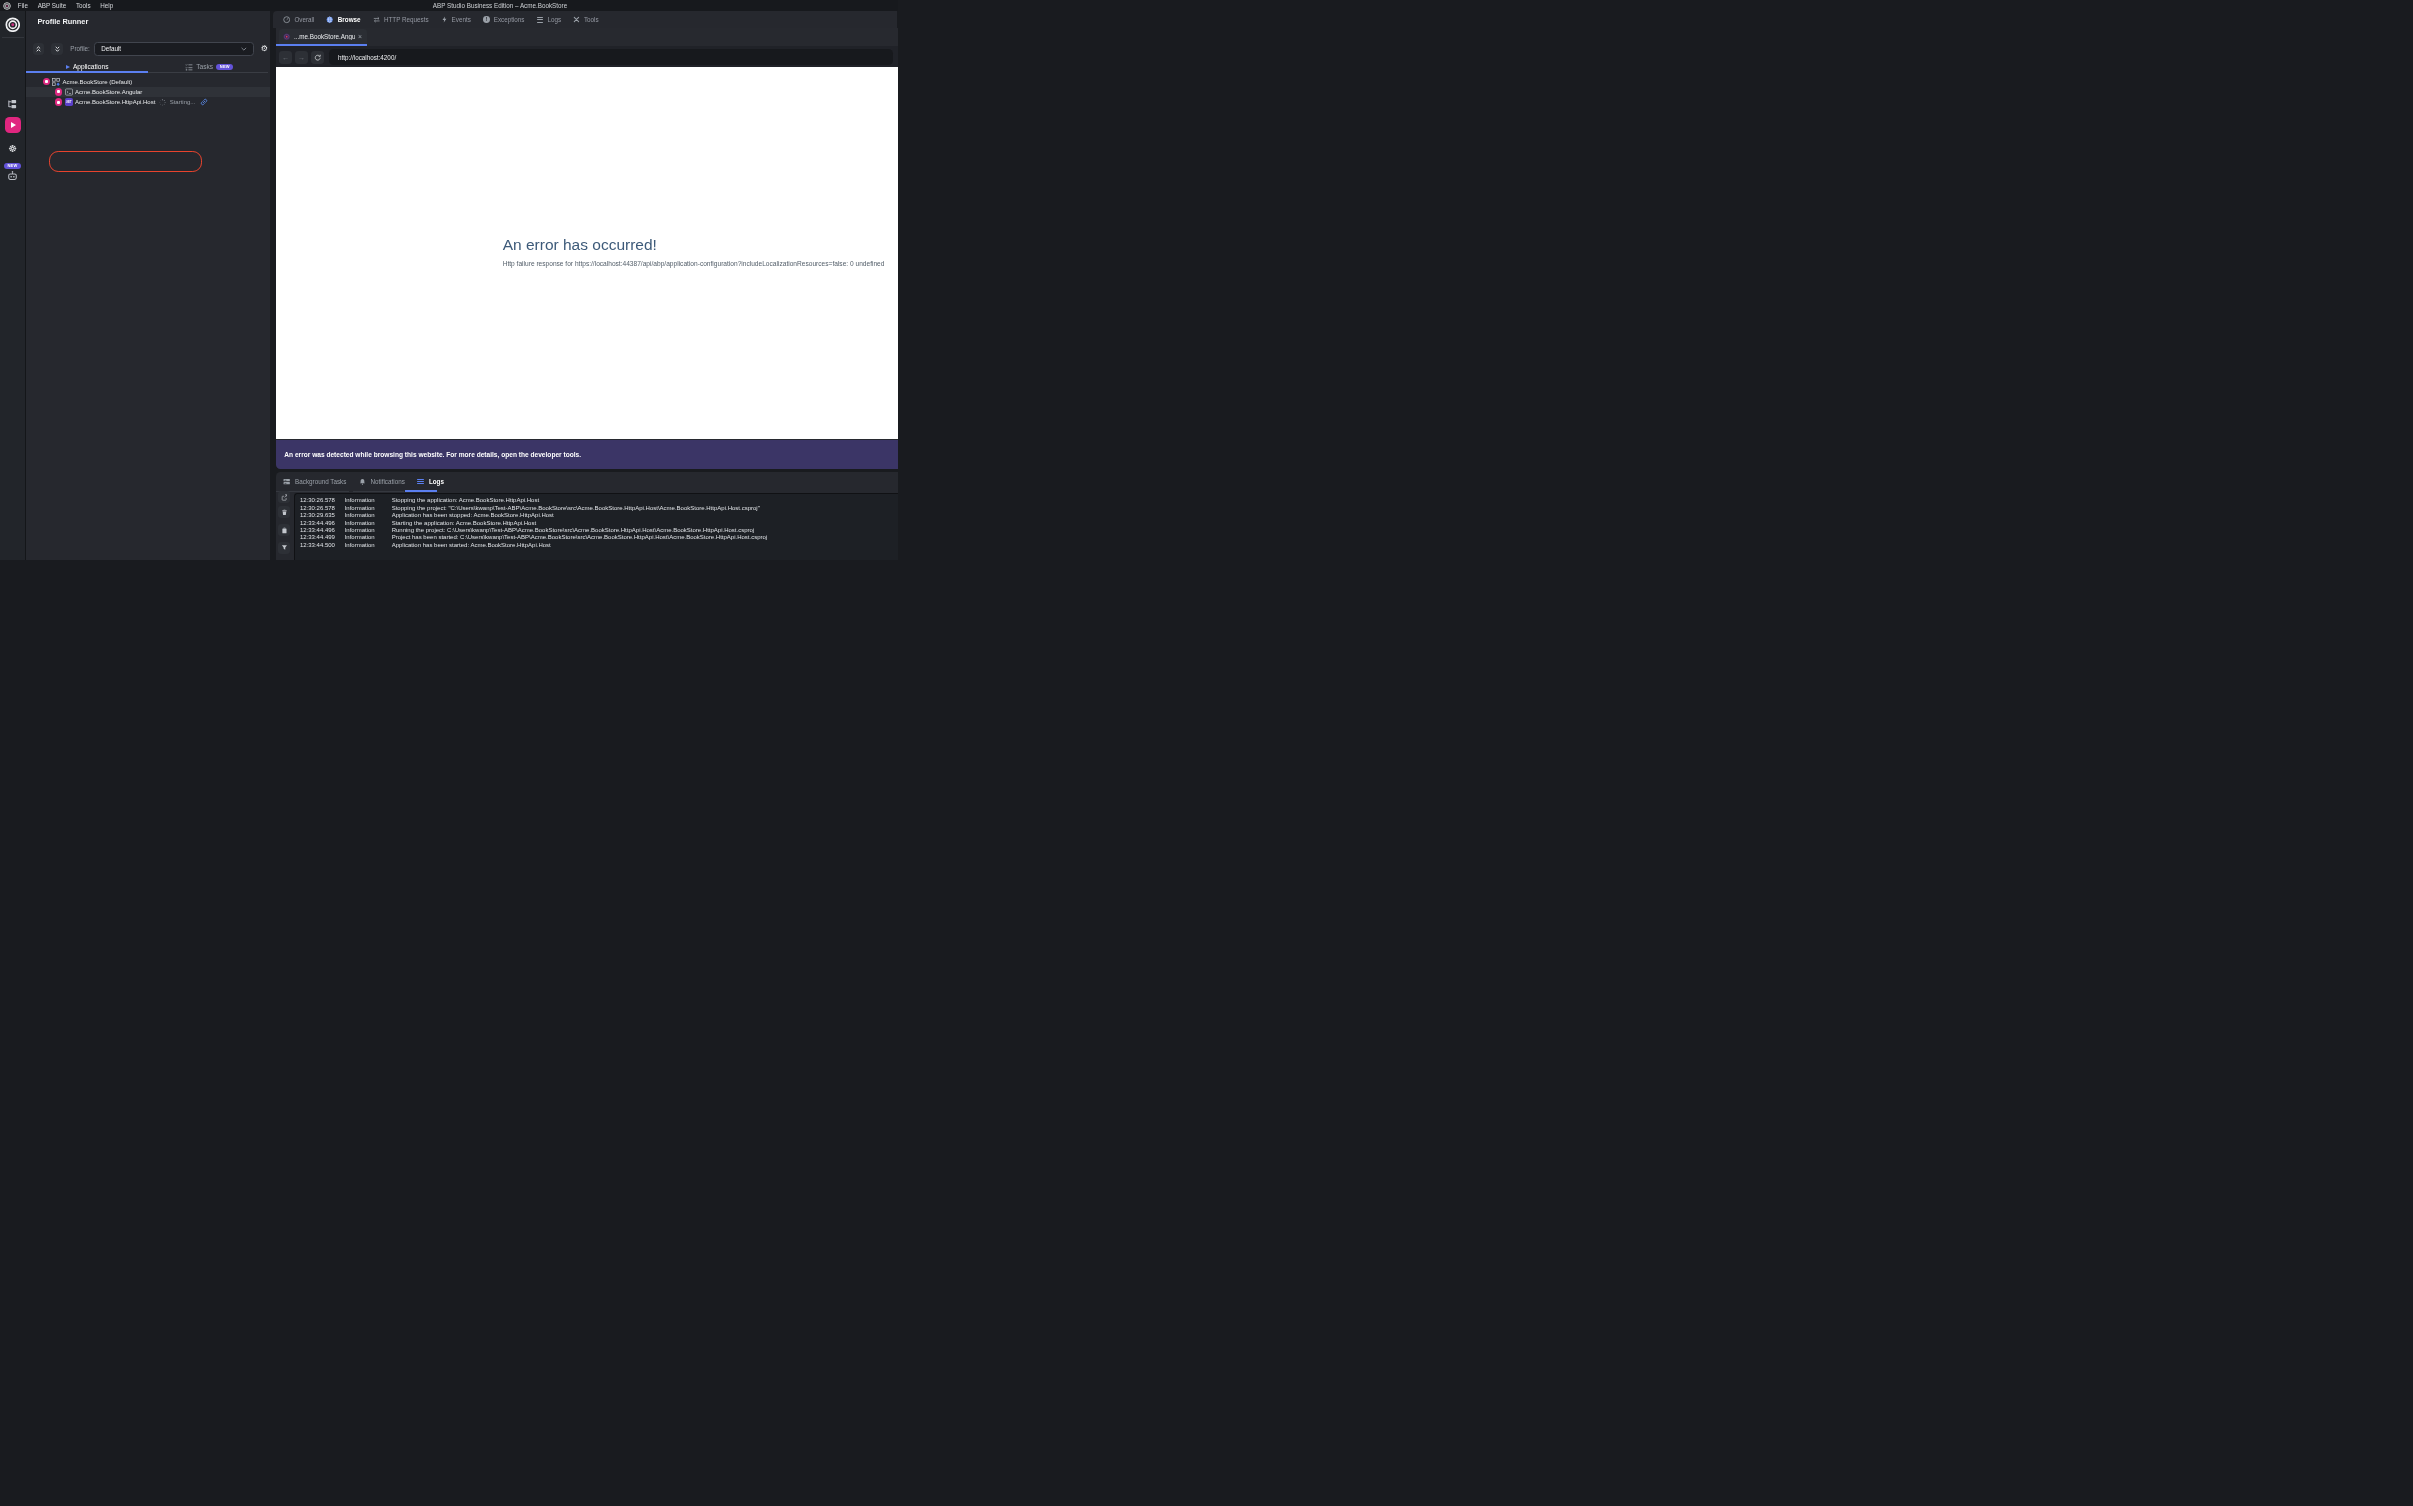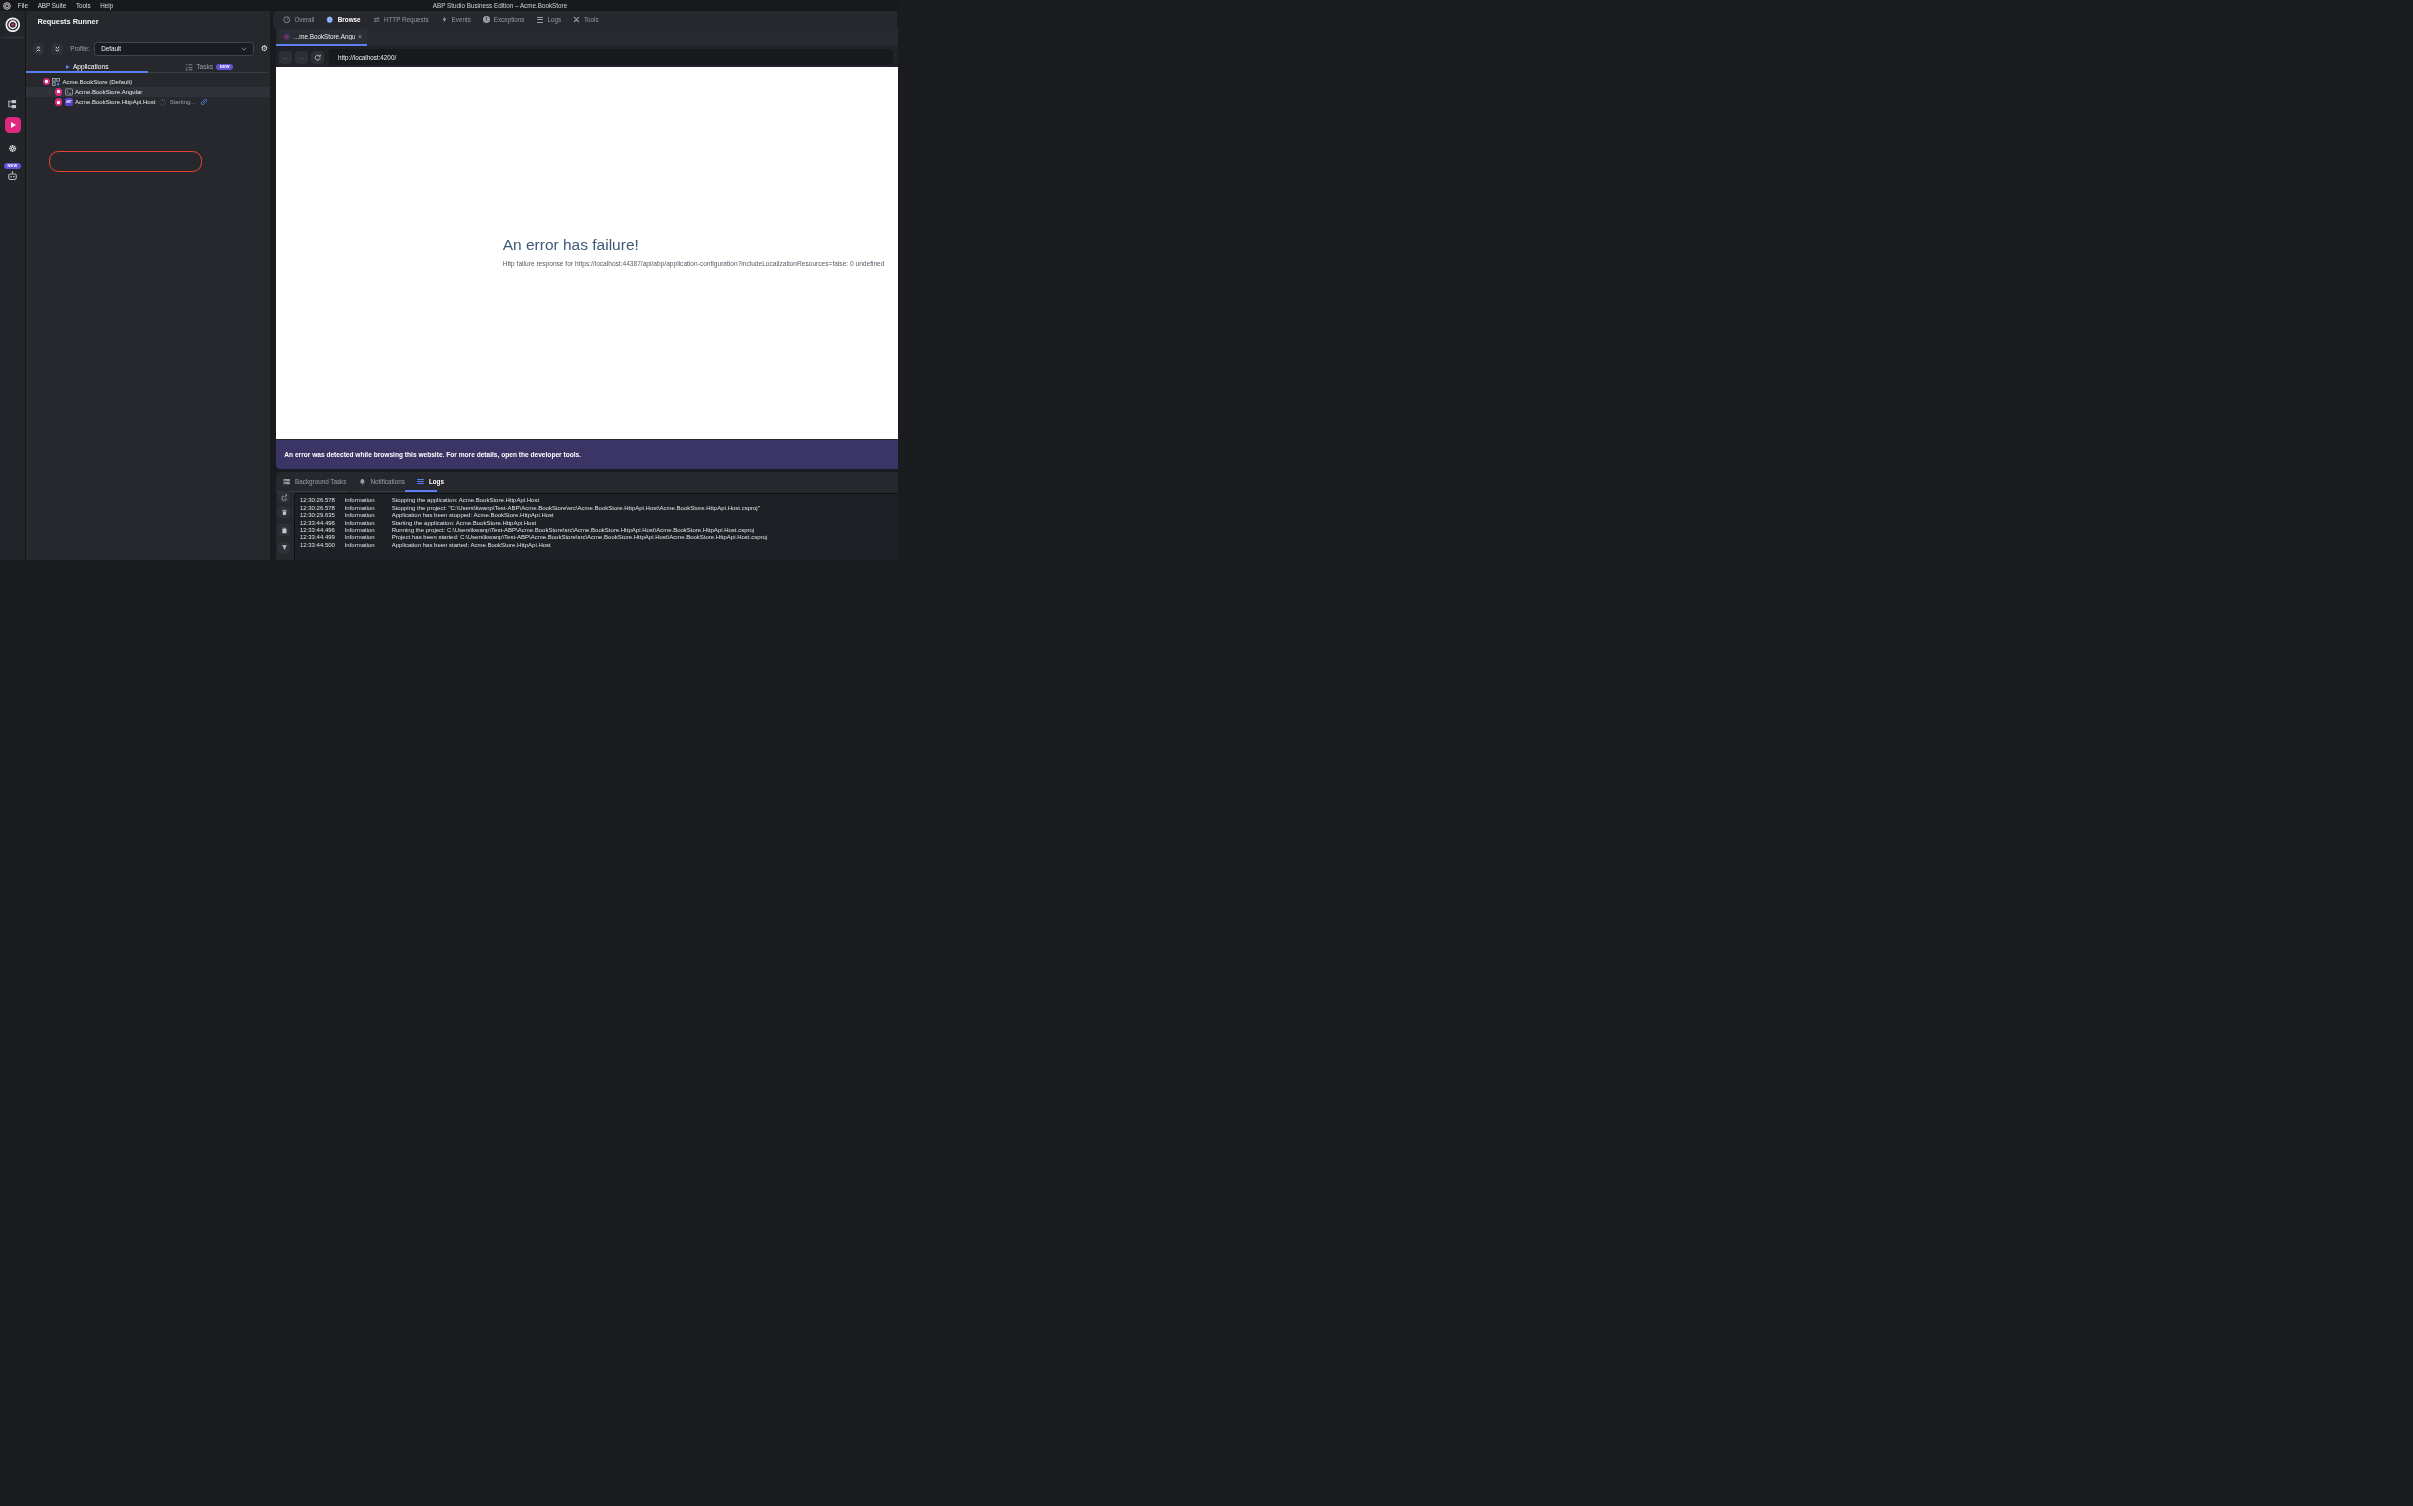--- a/index.html
+++ b/index.html
@@ -174,21 +174,21 @@
         <rect x="2.2" y="5" width="9.6" height="7" rx="2" fill="none" stroke="#b8bcc4" stroke-width="1.3"></rect>
         <path d="M7 5 V3.2" stroke="#b8bcc4" stroke-width="1.3"></path>
         <circle cx="7" cy="2.4" r="1" fill="#b8bcc4"></circle>
         <rect x="4.4" y="7.6" width="1.8" height="1.8" rx="0.4" fill="#b8bcc4"></rect>
         <rect x="7.8" y="7.6" width="1.8" height="1.8" rx="0.4" fill="#b8bcc4"></rect>
       </svg>
     </div>
   </aside>
 
   <section class="solution-panel">
-    <h1 class="sr-title">Requests Runner</h1>
+    <h1 class="sr-title">Profile Runner</h1>
 
     <div class="sr-controls">
       <div class="sq-btn">
         <svg viewBox="0 0 12 14" width="6.9" height="8">
           <polyline points="3,6.2 6,3.2 9,6.2" fill="none" stroke="#eceef0" stroke-width="1.6"></polyline>
           <polyline points="3,11 6,8 9,11" fill="none" stroke="#eceef0" stroke-width="1.6"></polyline>
         </svg>
       </div>
       <div class="sq-btn">
         <svg viewBox="0 0 12 14" width="6.9" height="8">
@@ -353,21 +353,21 @@
         <div class="nav-btn">
           <svg viewBox="0 0 14 14" width="7.4" height="7.4">
             <path d="M11.6 7 a4.6 4.6 0 1 1 -1.4 -3.3" fill="none" stroke="#d8dadd" stroke-width="1.5"></path>
             <polyline points="11.8,1.4 11.8,4.4 8.8,4.4" fill="none" stroke="#d8dadd" stroke-width="1.5"></polyline>
           </svg>
         </div>
         <input class="url-input" readonly="" value="http://localhost:4200/" style="">
       </div>
 
       <div class="web-content">
-        <div class="err-heading">An error has failure!</div>
+        <div class="err-heading">An error has occurred!</div>
         <div class="err-detail">Http failure response for https://localhost:44387/api/abp/application-configuration?includeLocalizationResources=false: 0 undefined</div>
       </div>
 
       <div class="banner">
         <span>An error was detected while browsing this website. For more details, open the developer tools.</span>
       </div>
     </div>
 
     <div class="bottom-panel">
       <div class="bp-tabs">

